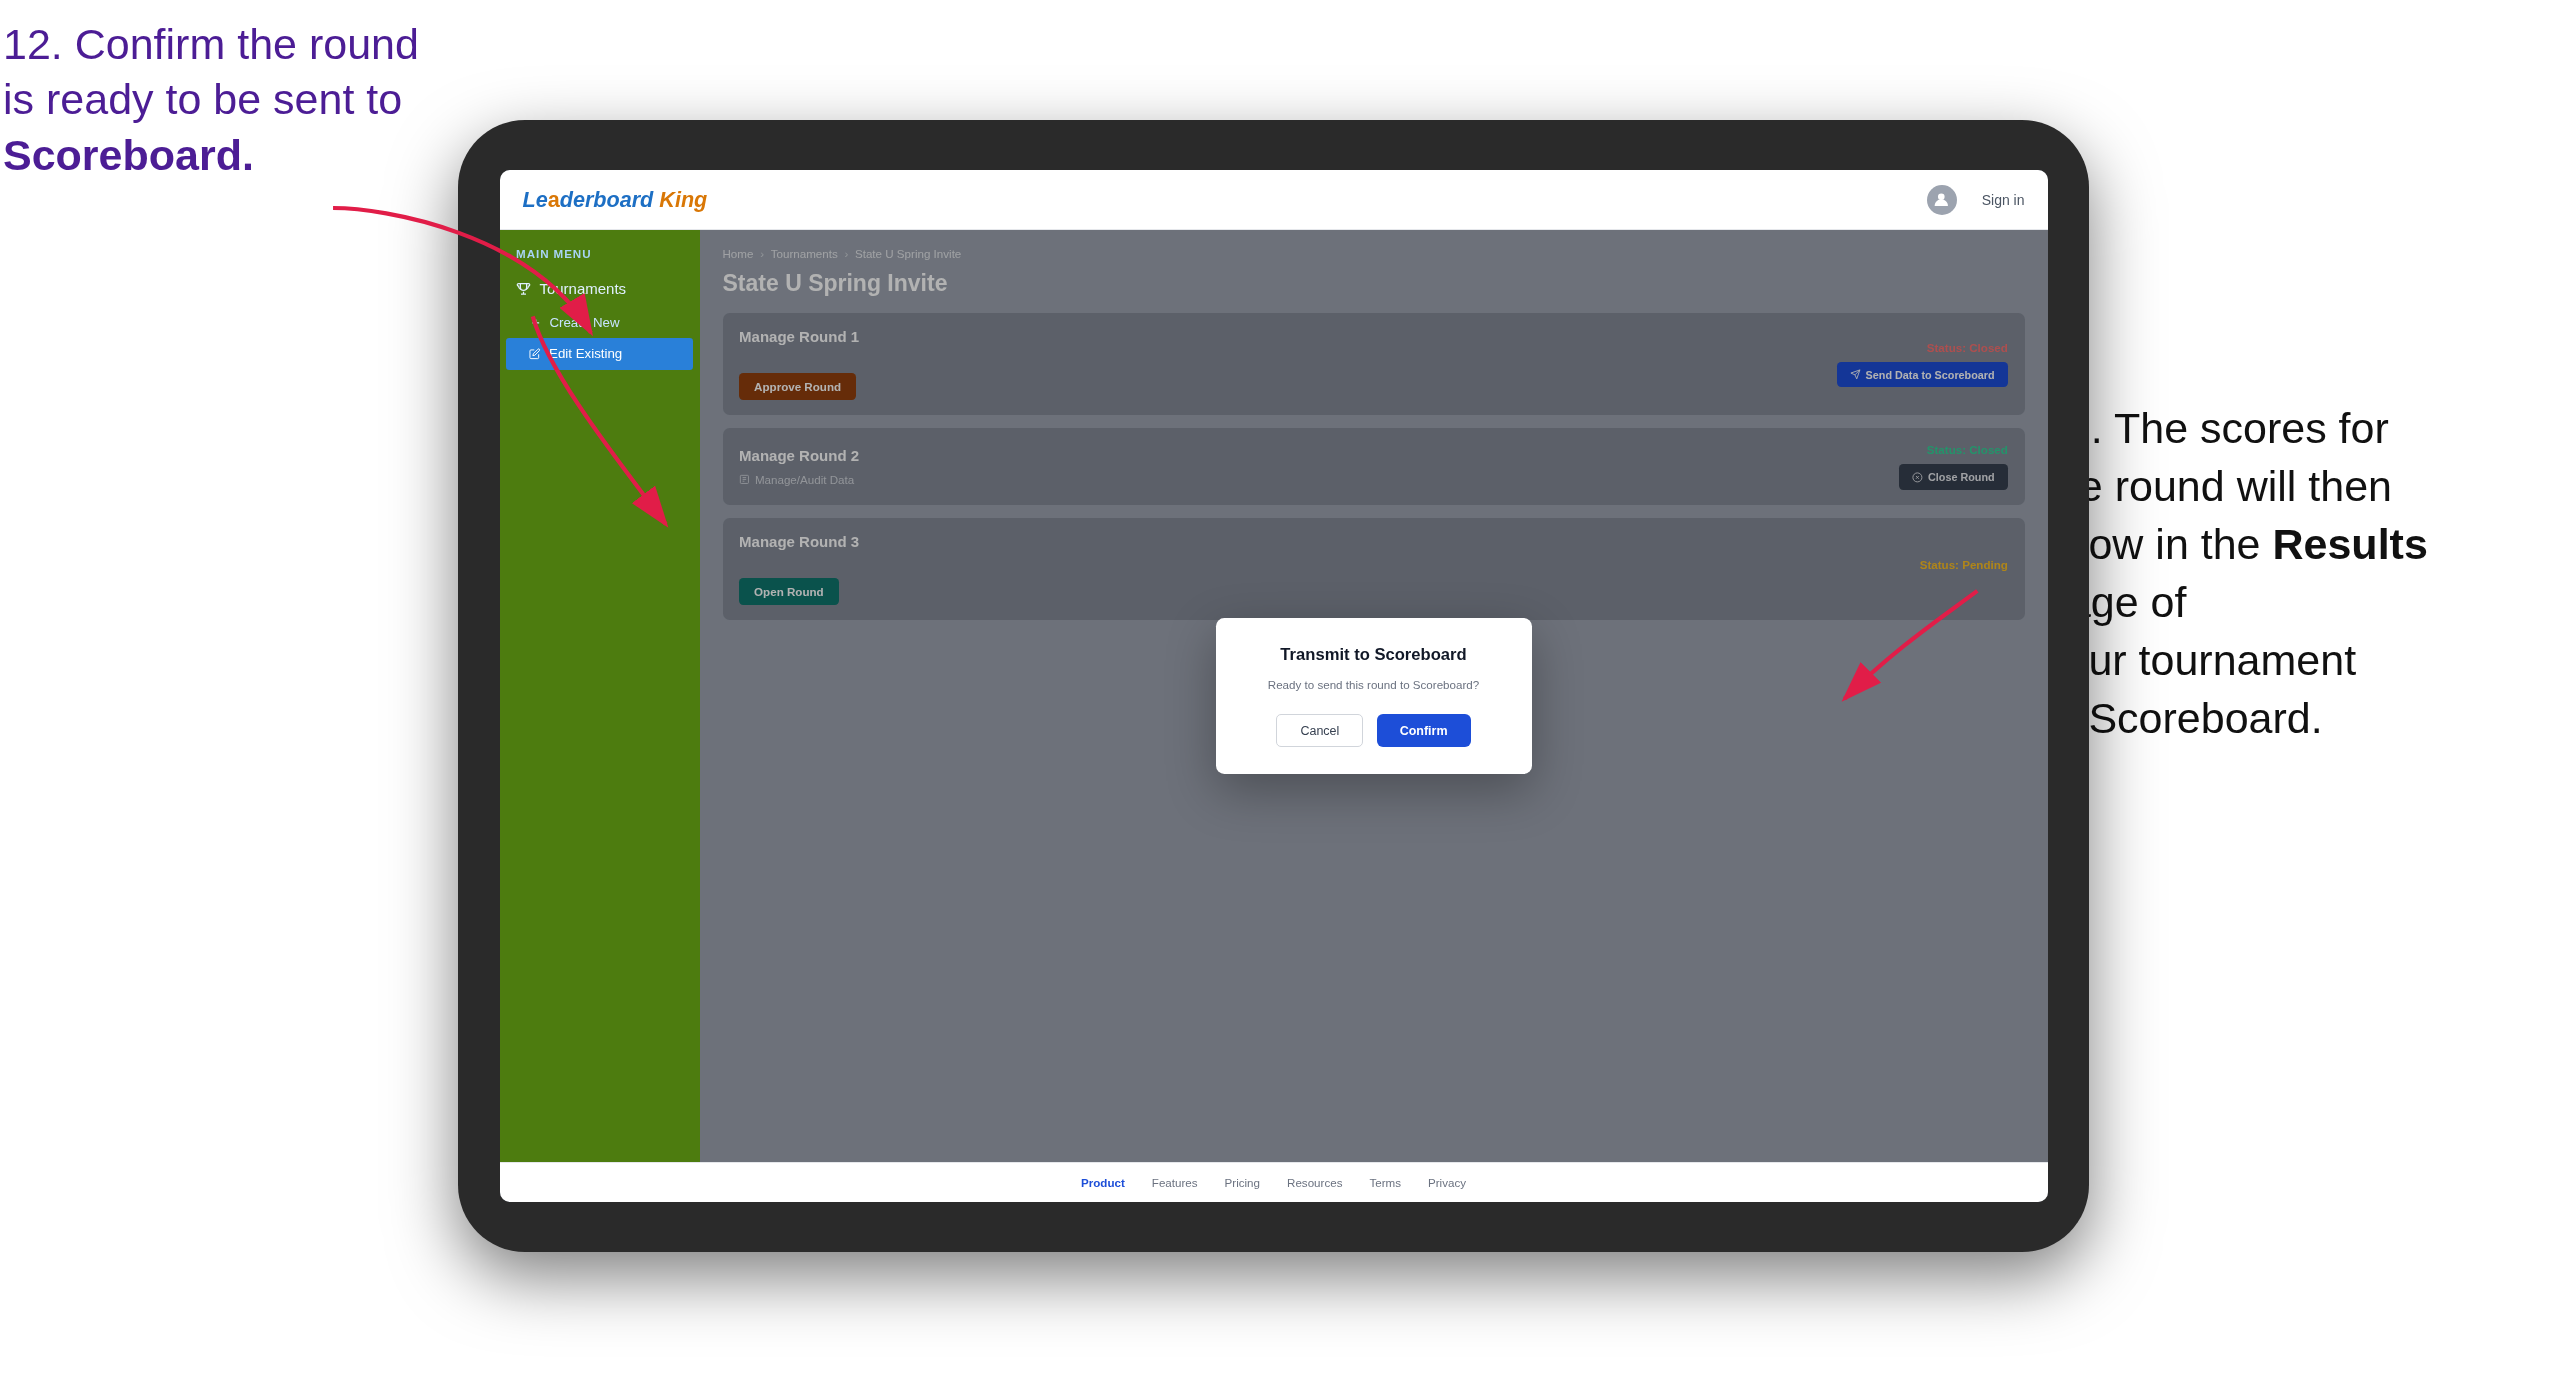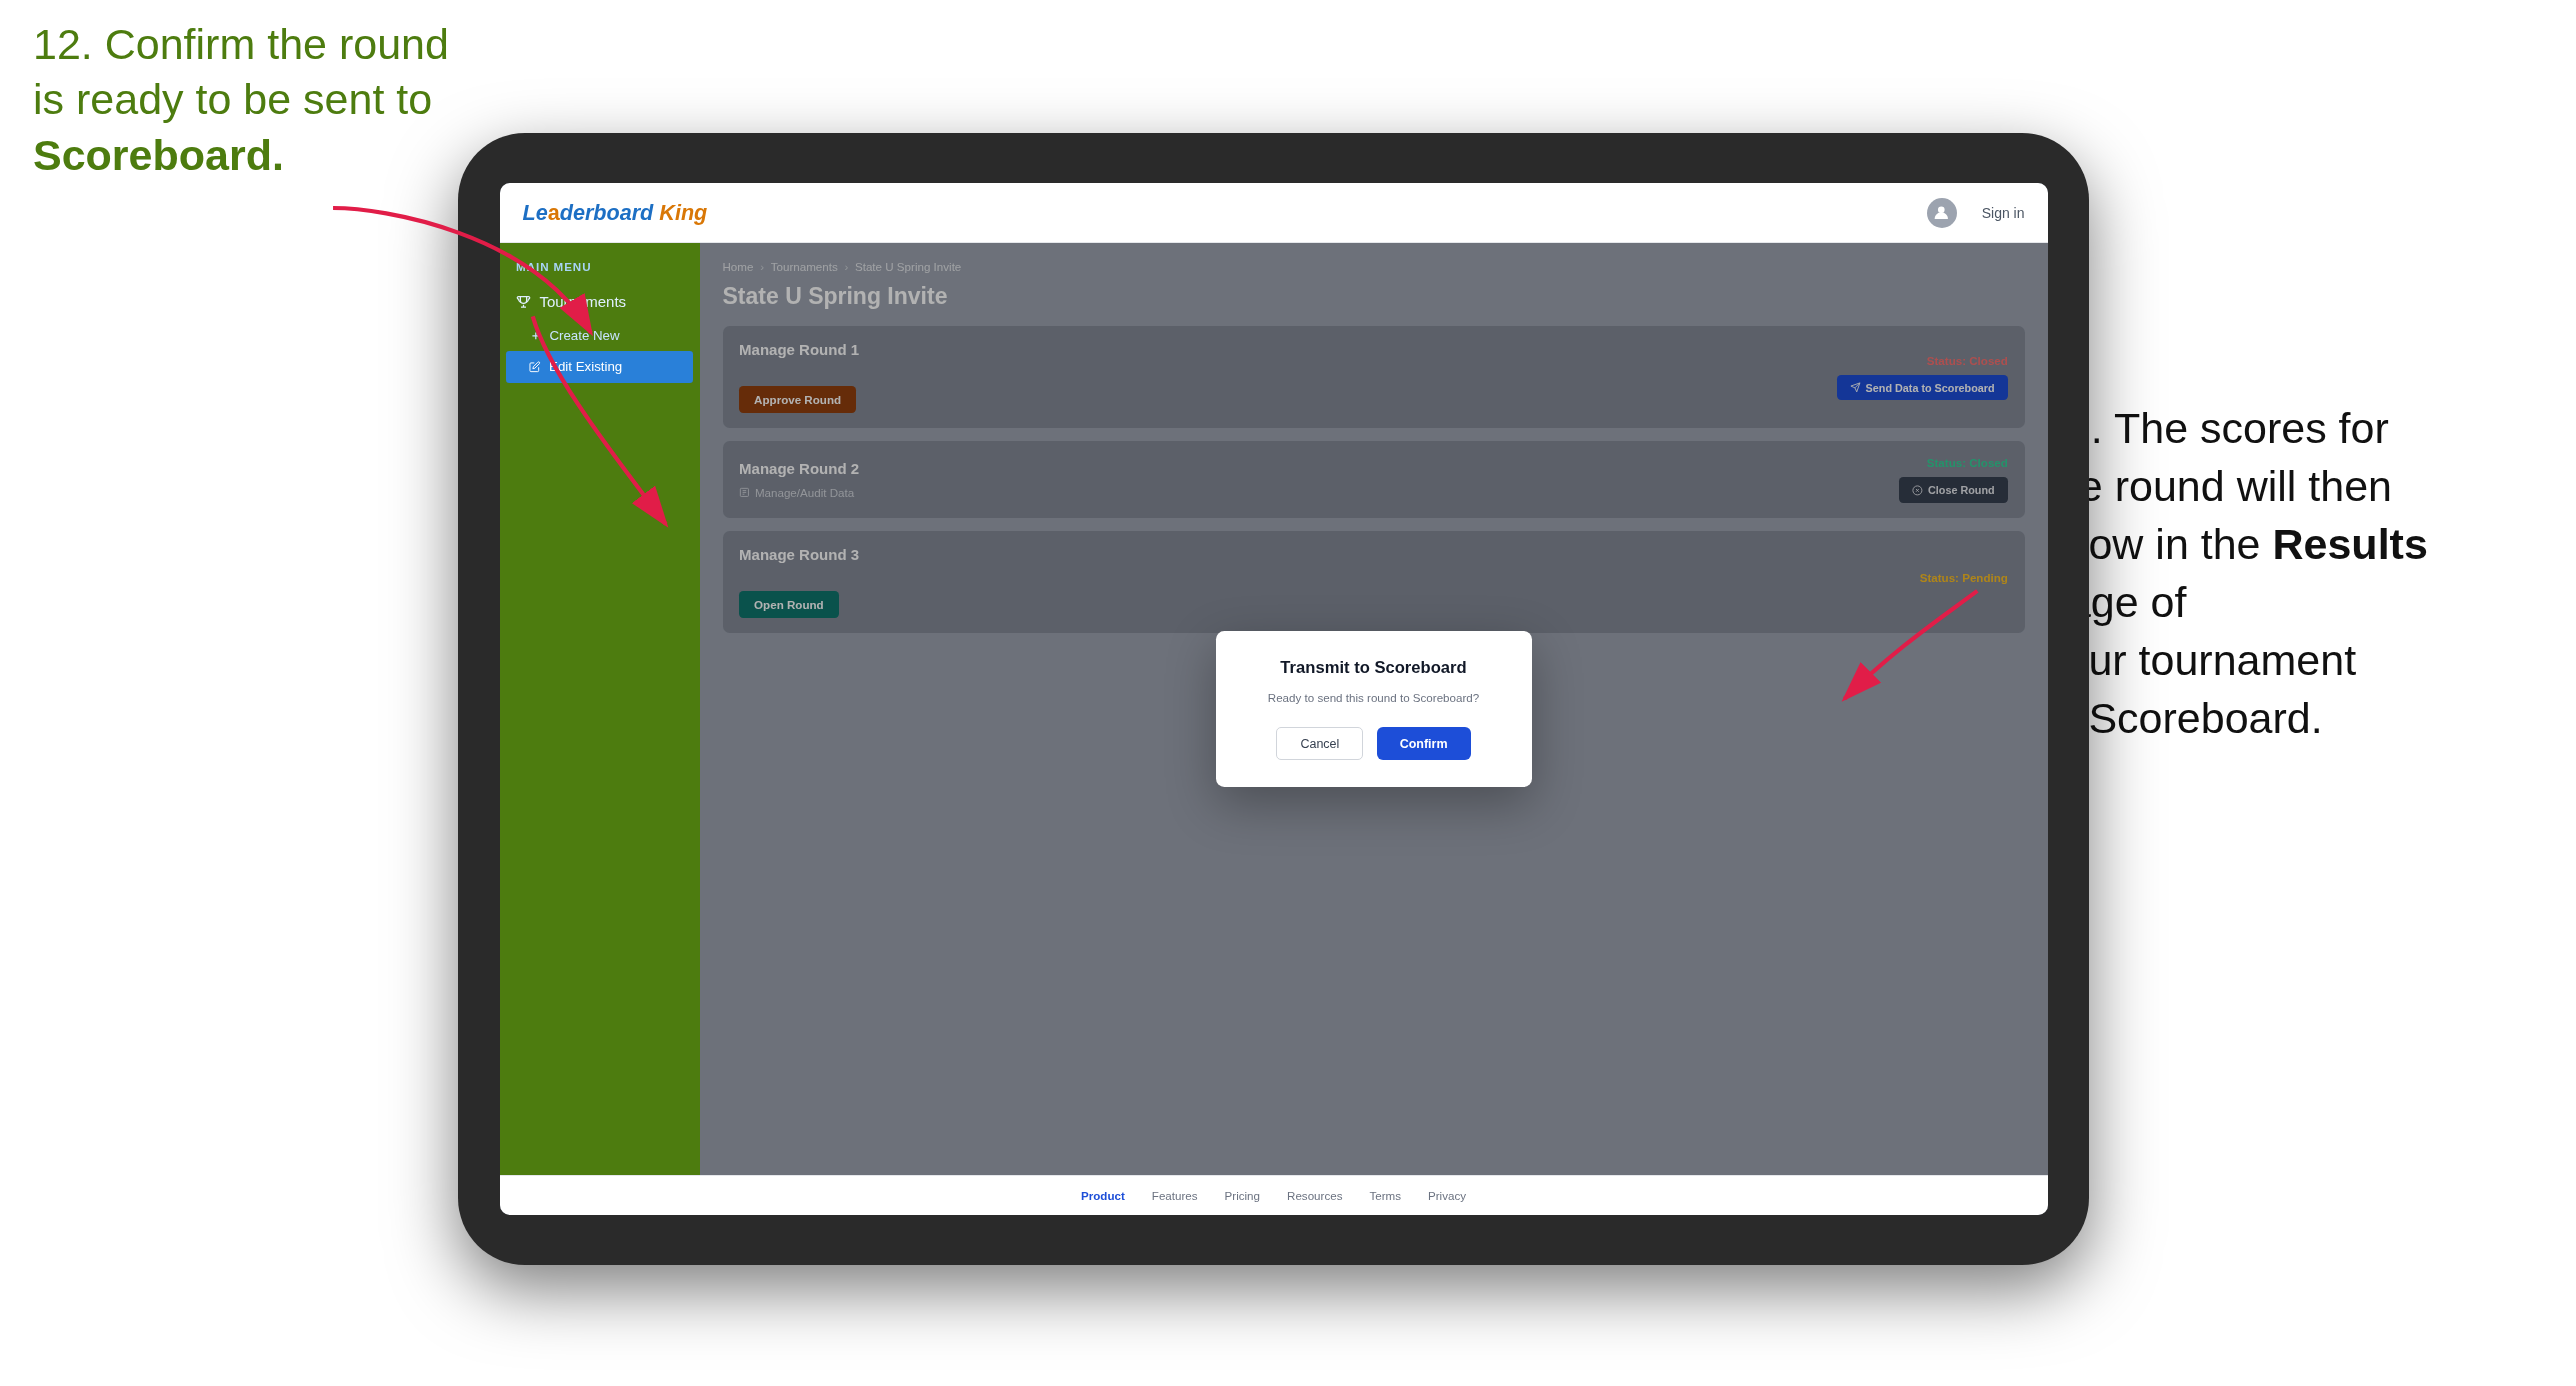--- a/index.html
+++ b/index.html
@@ -9,24 +9,24 @@
       width: 2576px;
       height: 1386px;
       position: relative;
       overflow: hidden;
     }
 
     
     .instruction-top {
       position: absolute;
       top: 16.6px;
-      left: 33px;
+      left: 3px;
       font-size: 43px;
       line-height: 1.3;
-      color: #4d7c0f;
+      color: #4c1d95;
       max-width: 433px;
     }
     .instruction-top strong {
       font-weight: 800;
     }
 
     
     .instruction-right {
       position: absolute;
       top: 399px;
@@ -36,21 +36,21 @@
       color: #111;
       max-width: 483px;
     }
     .instruction-right strong {
       font-weight: 800;
     }
 
     
     .tablet {
       position: absolute;
-      top: 133px;
+      top: 120px;
       left: 458px;
       width: 1631px;
       height: 1132px;
       background: #2a2a2a;
       border-radius: 67px;
       box-shadow: 0 25px 67px rgba(0,0,0,0.5);
       display: flex;
       align-items: center;
       justify-content: center;
     }

